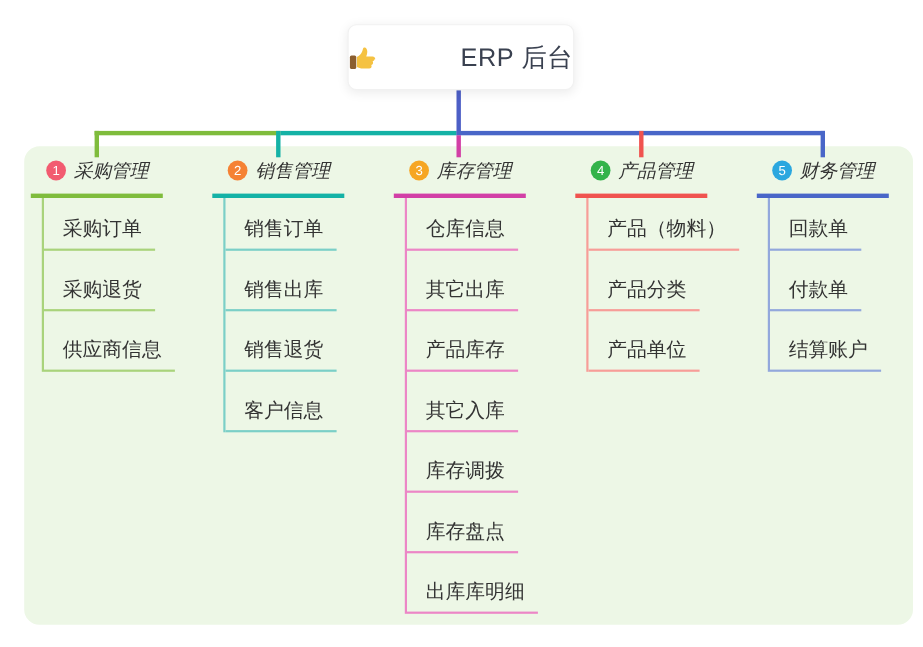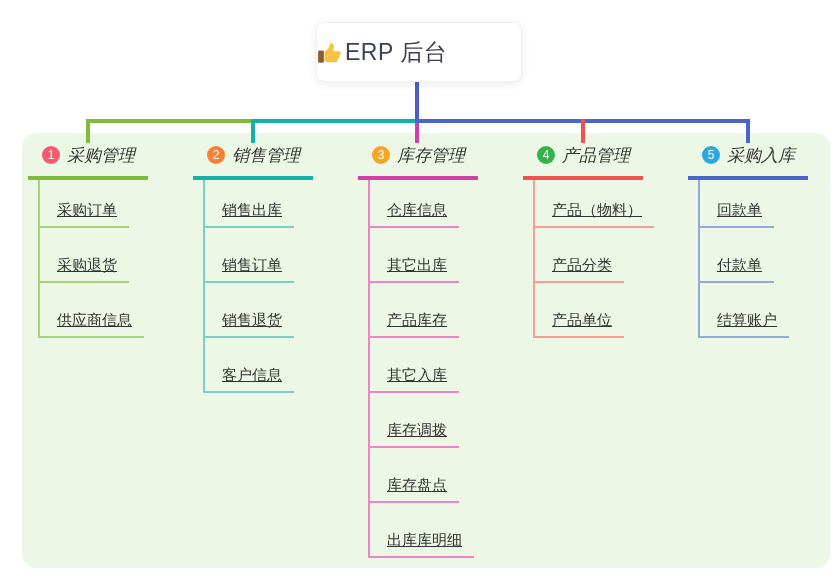--- a/index.html
+++ b/index.html
@@ -8,21 +8,21 @@
   .stage { position:relative; width:839px; height:588px; background:#fff; overflow:hidden; }
 
   
   .panel { position:absolute; left:22px; top:133px; width:808px; height:435px;
            background:var(--panel,#EDF7E6); border-radius:14px; }
 
   
   .root-card { position:absolute; left:316px; top:22px; width:206px; height:60px;
                background:#fff; border-radius:8px; border:1px solid #f1f1f1;
                box-shadow:0 2px 10px rgba(0,0,0,.08);
-               display:flex; align-items:center; justify-content:flex-start; gap:2px; }
+               display:flex; align-items:center; justify-content:space-between; gap:2px; }
   .root-label { font-size:23px; font-weight:500; color:#3A4150; letter-spacing:.5px; }
 
   
   .line { position:absolute; }
   .trunk      { left:415px; top:82px;  width:4px; height:41px; background:var(--trunk,#4D5FC6); }
   .bus        { top:119px; height:4px; }
   .bus.b1     { left:86px;  width:169px; background:var(--main); }
   .bus.b2     { left:255px; width:160px; background:var(--main); }
   .bus.b5     { left:415px; width:335px; background:var(--main); }
   .drop       { top:119px; height:24px; width:4px; background:var(--main); }
@@ -44,21 +44,21 @@
                    display:flex; align-items:center; gap:7px; padding:0 0 7px 14px; }
   .badge { width:18px; height:18px; border-radius:50%; background:var(--badge);
            color:#fff; font-size:12px; line-height:18px; text-align:center; flex:0 0 18px; }
   .branch-label { font-size:17px; font-weight:500; color:#333; white-space:nowrap;font-style:italic; }
 
   .children { margin-left:10px; border-left:2px solid var(--light); }
   .row  { height:55px; display:flex; align-items:stretch; }
   .row:first-child { height:48px; }
   .pill { display:inline-flex; align-items:flex-end; border-bottom:2px solid var(--light);
           padding:0 12px 0 17px; }
-  .child-label { font-size:15px; color:#333; white-space:nowrap; margin-bottom:6px;text-decoration:underline; }
+  .child-label { font-size:18px; color:#333; white-space:nowrap; margin-bottom:6px; }
 
   .thumb-icon { width:26px; height:26px; }
 </style>
 </head>
 <body style="--trunk: #4D5FC6; --panel: #EDF7E6;">
 
 <div class="stage">
 
   <div class="panel"></div>
 
@@ -105,26 +105,26 @@
   </div>
 
   <div class="branch p2" style="--main: #14B2A6; --light: #7BCFC7; --badge: #F58234;">
     <div class="branch-header">
       <span class="badge">2</span>
       <span class="branch-label">销售管理</span>
     </div>
     <div class="children">
       <div class="row">
           <div class="pill">
+            <span class="child-label">销售订单</span>
+          </div>
+        </div>
+      <div class="row">
+          <div class="pill">
             <span class="child-label">销售出库</span>
-          </div>
-        </div>
-      <div class="row">
-          <div class="pill">
-            <span class="child-label">销售订单</span>
           </div>
         </div>
       <div class="row">
           <div class="pill">
             <span class="child-label">销售退货</span>
           </div>
         </div>
       <div class="row">
           <div class="pill">
             <span class="child-label">客户信息</span>
@@ -197,21 +197,21 @@
           <div class="pill">
             <span class="child-label">产品单位</span>
           </div>
         </div>
     </div>
   </div>
 
   <div class="branch p5" style="--main: #4966C8; --light: #93A8DC; --badge: #2BA7DF;">
     <div class="branch-header">
       <span class="badge">5</span>
-      <span class="branch-label">采购入库</span>
+      <span class="branch-label">财务管理</span>
     </div>
     <div class="children">
       <div class="row">
           <div class="pill">
             <span class="child-label">回款单</span>
           </div>
         </div>
       <div class="row">
           <div class="pill">
             <span class="child-label">付款单</span>

